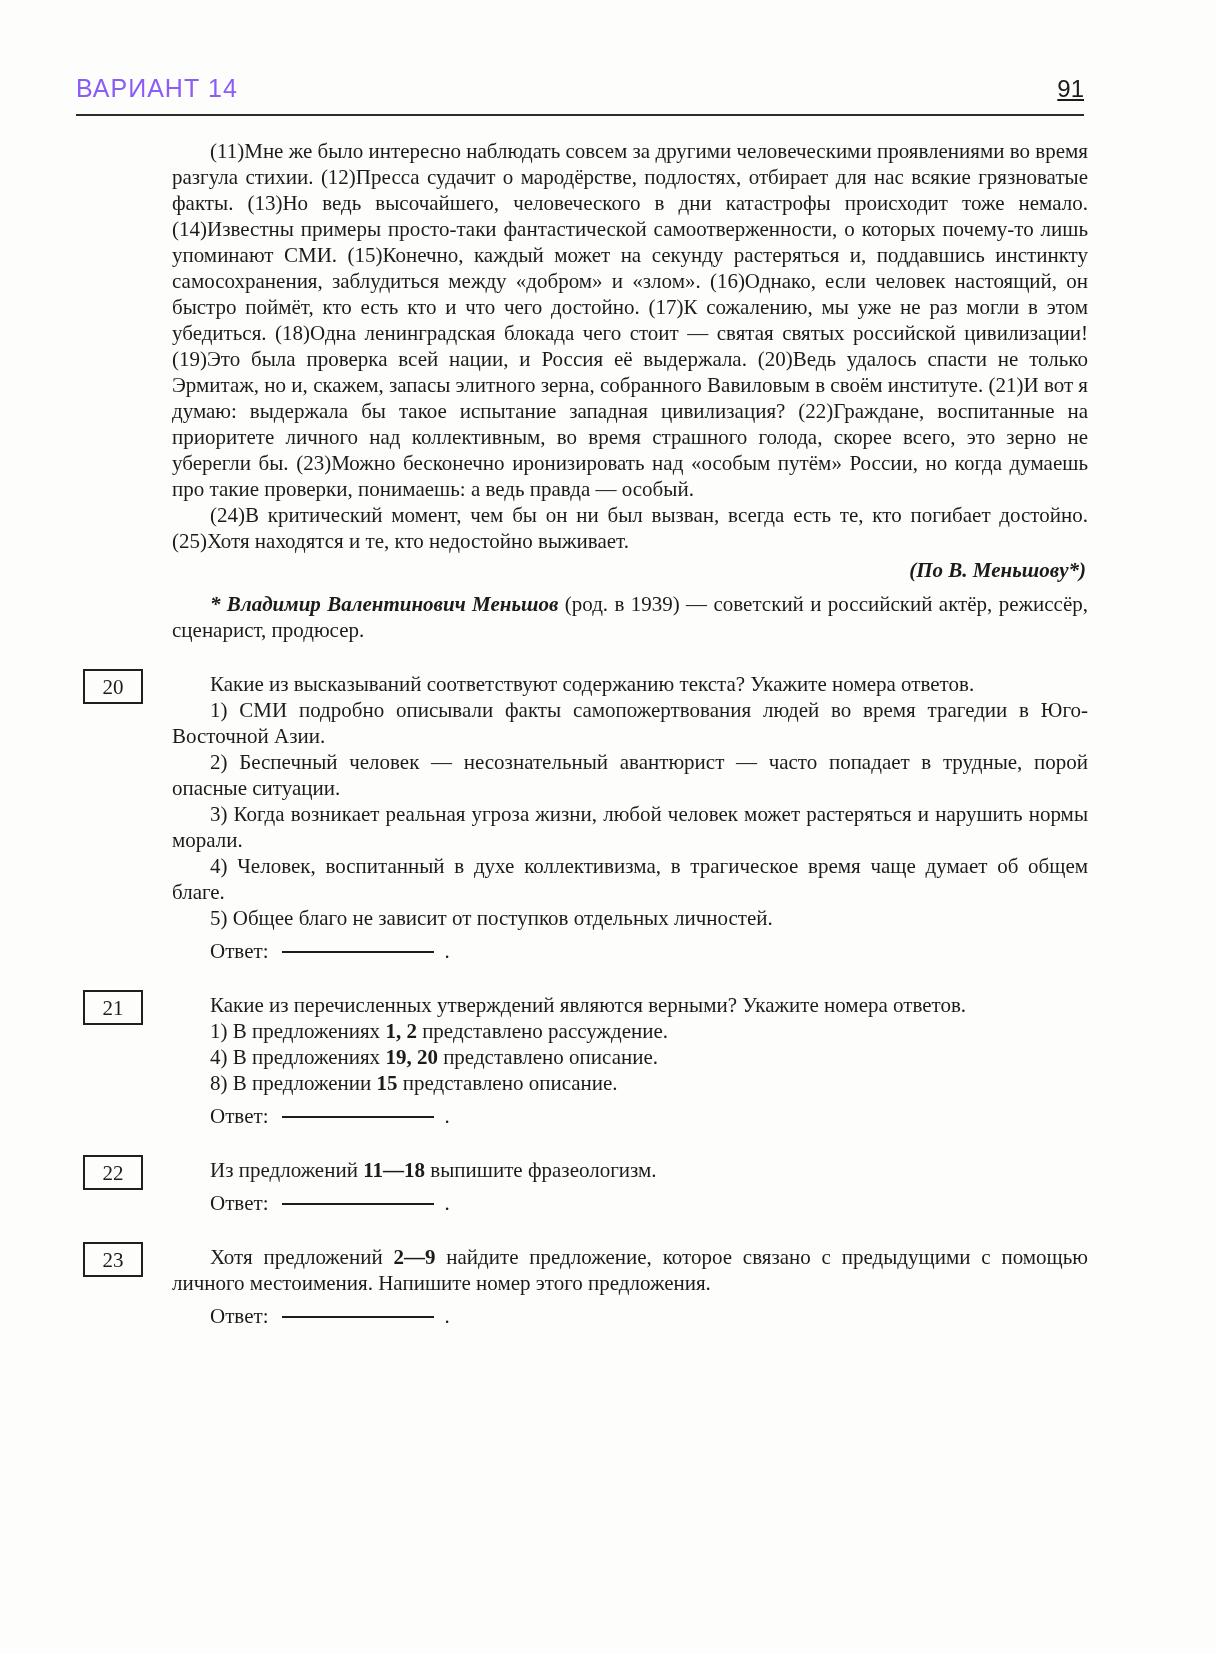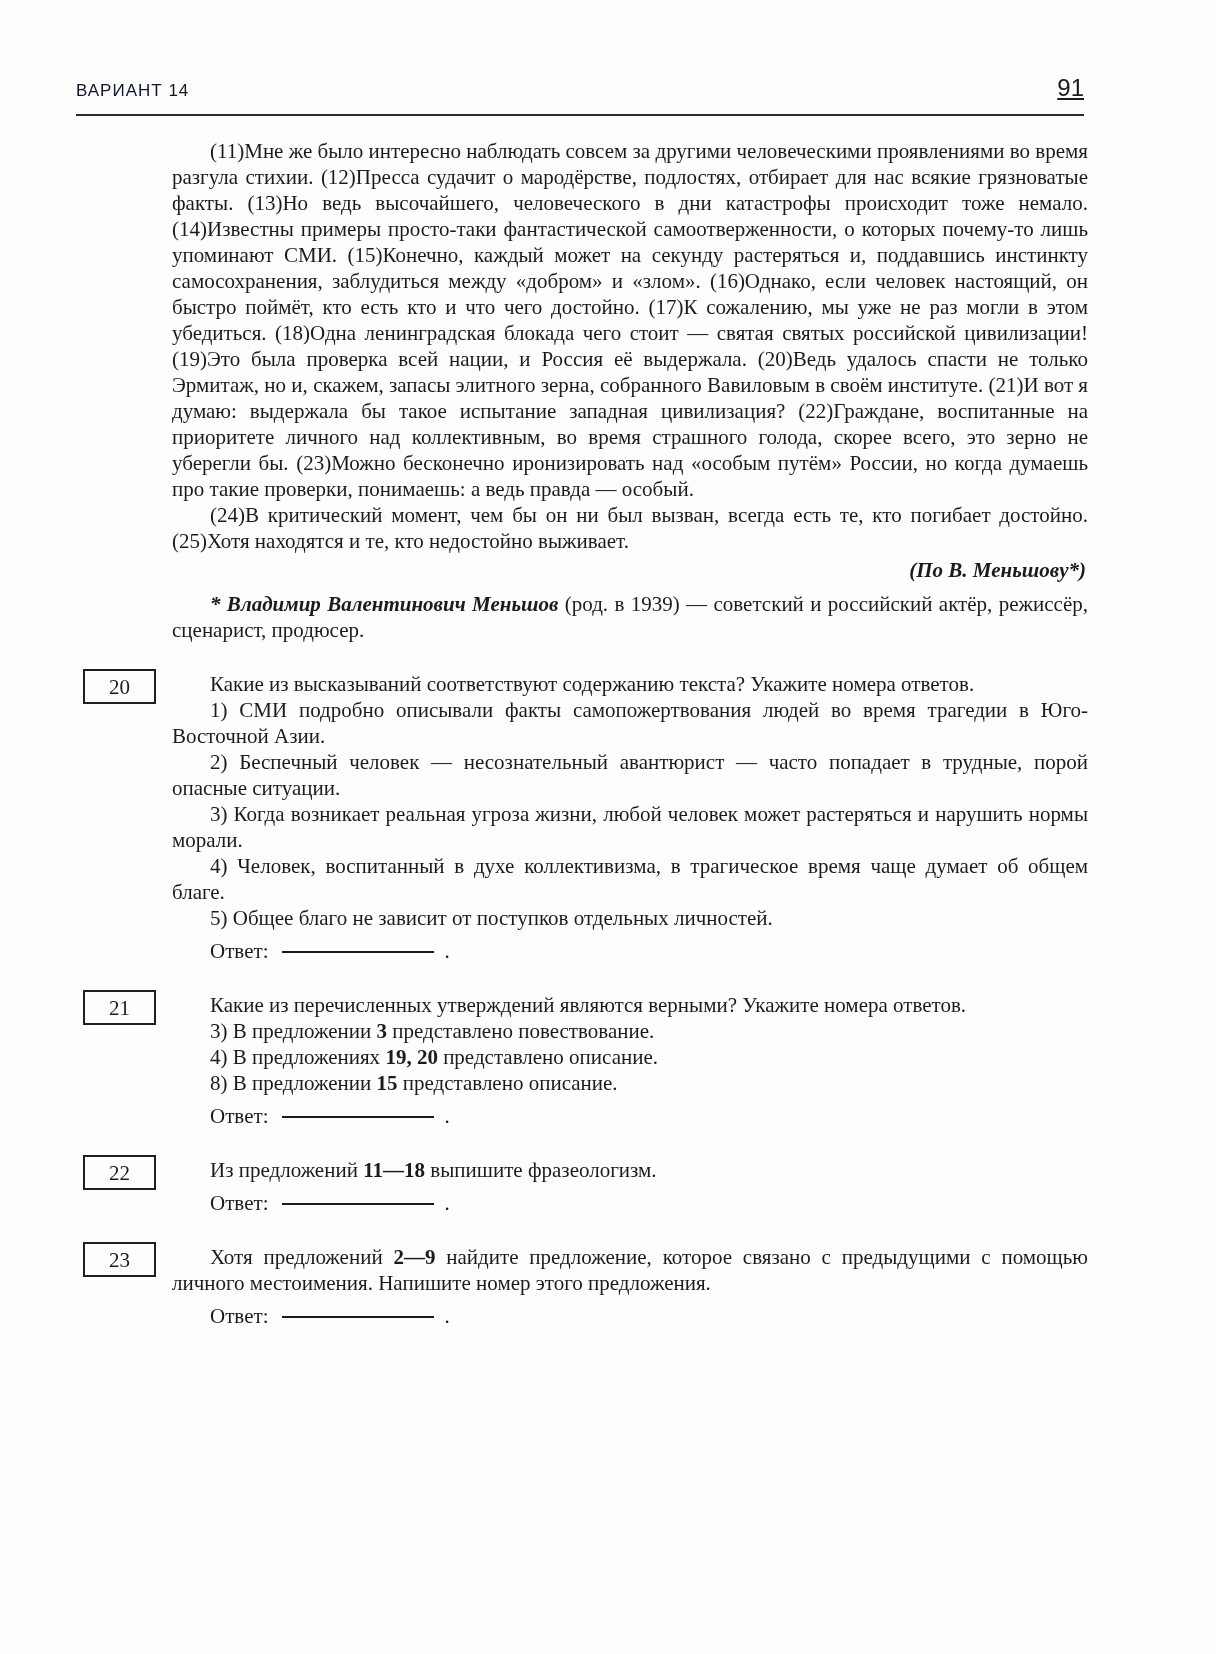--- a/index.html
+++ b/index.html
@@ -12,21 +12,21 @@
     font-family: "Liberation Serif", serif;
     color: #1b1b1b;
   }
   .page-header {
     position: absolute;
     top: 74px; left: 76px; width: 1008px;
     display: flex; justify-content: space-between; align-items: baseline;
   }
   .variant {
     font-family: "Liberation Sans", sans-serif;
-    font-size: 17px; letter-spacing: 1px; color: #0f172a;
+    font-size: 25px; letter-spacing: 1px; color: #8b5cf6;
   }
   .pagenum {
     font-family: "Liberation Sans", sans-serif;
     font-size: 24px; color: #1b1b1b; text-decoration: underline;
   }
   .header-rule {
     position: absolute;
     top: 114px; left: 76px; width: 1008px;
     border-top: 2px solid #2b2b2b;
   }
@@ -51,21 +51,21 @@
     margin: 4px 0 0 0;
     text-align: justify;
     text-indent: 38px;
     hyphens: auto;
   }
   .fn-name { font-style: italic; font-weight: bold; }
   .question { position: relative; margin-top: 28px; }
   .qbox {
     position: absolute;
     left: -89px; top: -2px;
-    width: 73px; height: 35px;
+    width: 60px; height: 35px;
     border: 2px solid #1f1f1f;
     display: flex; align-items: center; justify-content: center;
     font-size: 21px;
     background: #fdfdfb;
     box-sizing: border-box;
   }
   .q-intro, .opt {
     margin: 0;
     text-align: justify;
     text-indent: 38px;
@@ -117,21 +117,21 @@
       <p class="opt">4) Человек, воспитанный в духе коллективизма, в трагическое время чаще думает об общем благе.</p>
       <p class="opt">5) Общее благо не зависит от поступков отдельных личностей.</p>
       <p class="answer-row"><span>Ответ:</span><span class="blank"></span><span>.</span></p>
     </section>
 
     <section class="question">
       <div class="qbox">
           <span>21</span>
         </div>
       <p class="q-intro">Какие из перечисленных утверждений являются верными? Укажите номера ответов.</p>
-      <p class="opt"><span>3) В предложении </span><b>3</b><span> представлено повествование.</span><b></b><span></span></p>
+      <p class="opt"><span>1) В предложениях </span><b>1, 2</b><span> представлено рассуждение.</span><b></b><span></span></p>
       <p class="opt"><span>4) В предложениях </span><b>19, 20</b><span> представлено описание.</span><b></b><span></span></p>
       <p class="opt"><span>8) В предложении </span><b>15</b><span> представлено описание.</span><b></b><span></span></p>
       <p class="answer-row"><span>Ответ:</span><span class="blank"></span><span>.</span></p>
     </section>
 
     <section class="question">
       <div class="qbox">
           <span>22</span>
         </div>
       <p class="q-intro"><span>Из предложений </span><b>11—18</b><span> выпишите фразеологизм.</span></p>

